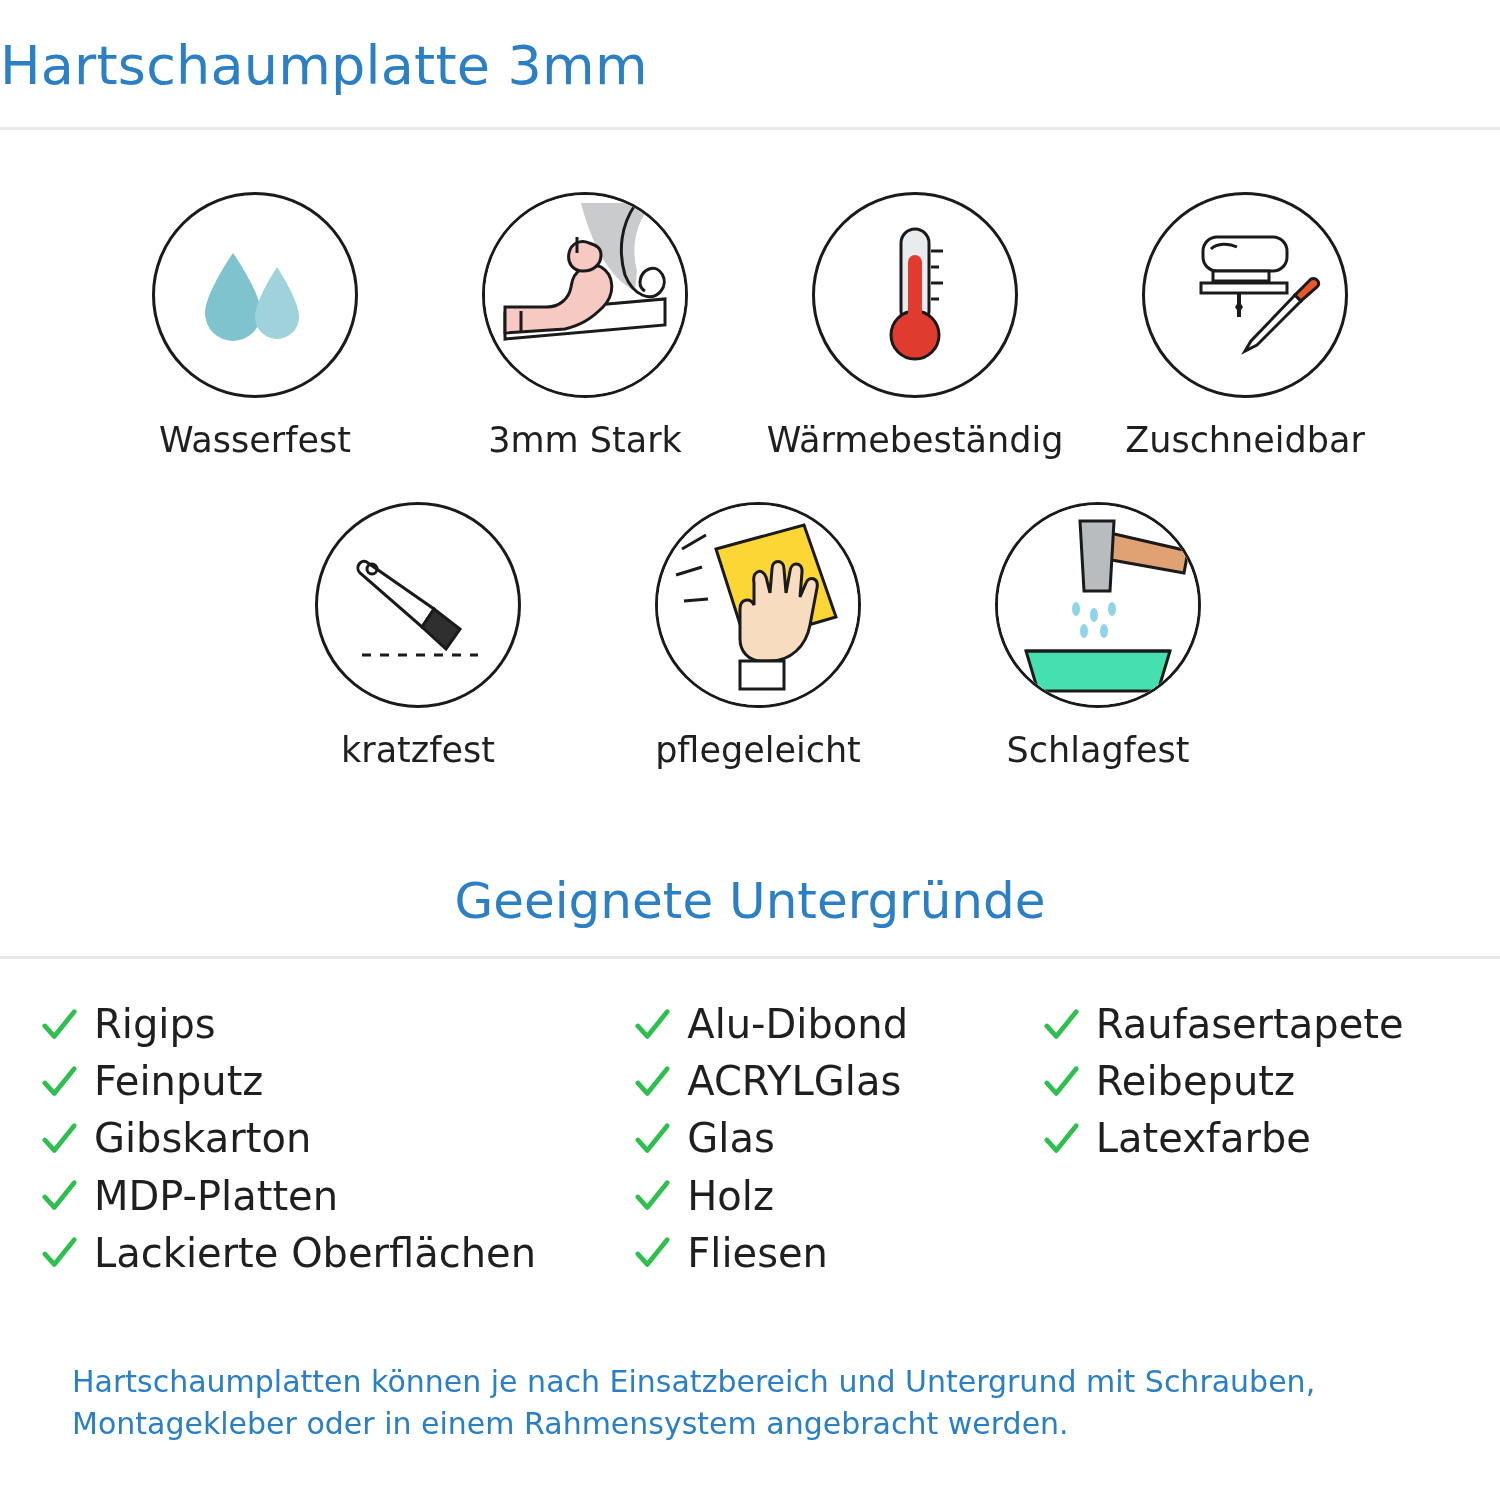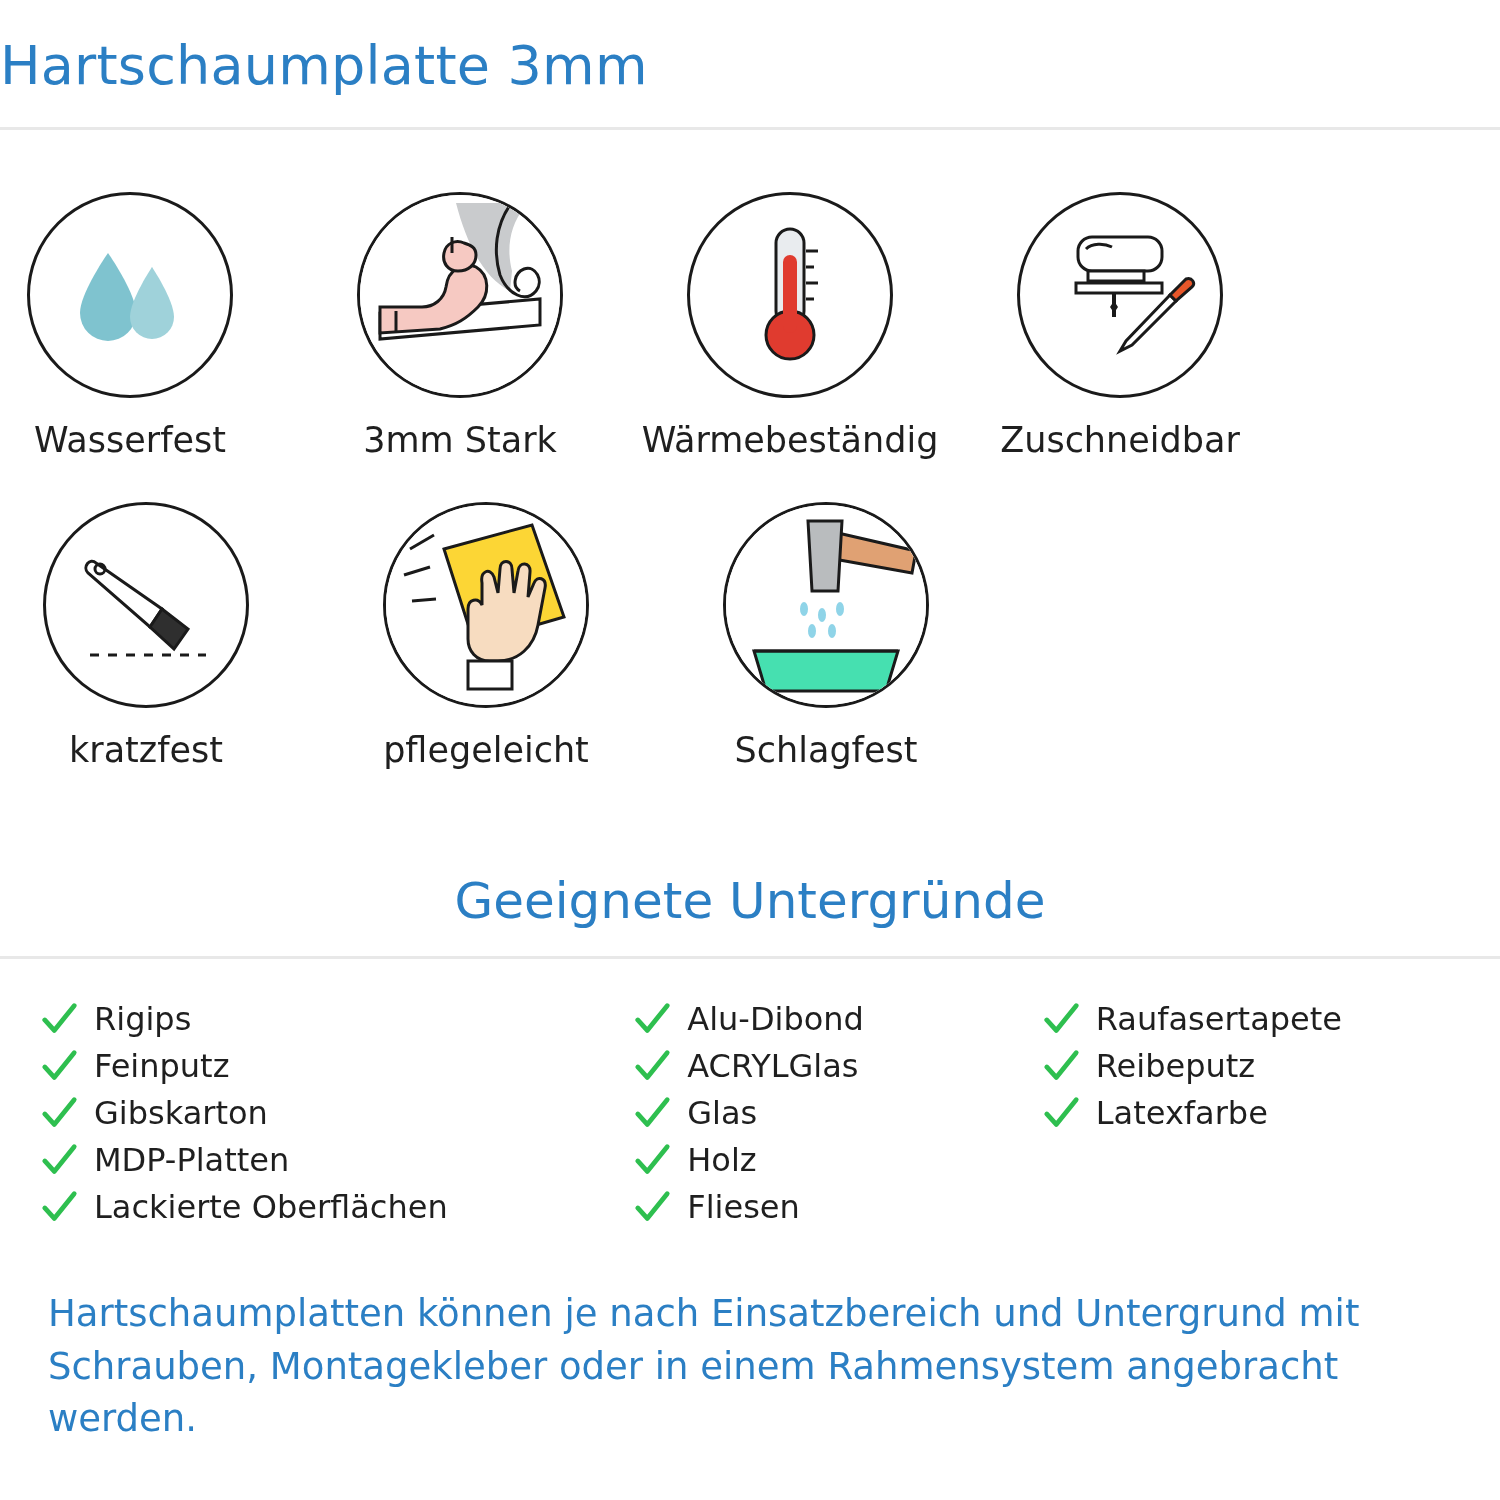--- a/index.html
+++ b/index.html
@@ -34,20 +34,21 @@
   }
   .rule {
     height: 3px;
     background: #e8e8e8;
     margin: 30px 0 0 0;
   }
 
   
   .features-row {
     display: flex;
+    justify-content: center;
     gap: 70px;
     margin-top: 62px;
   }
   .features-row.row-2 {
     margin-top: 42px;
     gap: 80px;
     padding-left: 16px;
   }
   .feature {
     width: 260px;
@@ -101,38 +102,38 @@
     flex-direction: column;
     gap: 6px;
   }
   .col-1 { width: 610px; }
   .col-2 { width: 420px; }
   .col-3 { width: 430px; }
   .sub-item {
     display: flex;
     align-items: center;
     gap: 16px;
-    font-size: 32px;
+    font-size: 40px;
     color: #1f1f1f;
     line-height: 1.28;
   }
   .check {
     flex: 0 0 auto;
     width: 38px;
     height: 38px;
     display: block;
   }
 
   
   .footnote {
     position: absolute;
-    left: 48px;
+    left: 72px;
     right: 40px;
     bottom: 54px;
-    font-size: 37px;
+    font-size: 30px;
     line-height: 1.42;
     color: #2b7fc4;
   }
 </style>
 </head>
 <body>
 
 <div class="page">
 
   <div class="title-block">

